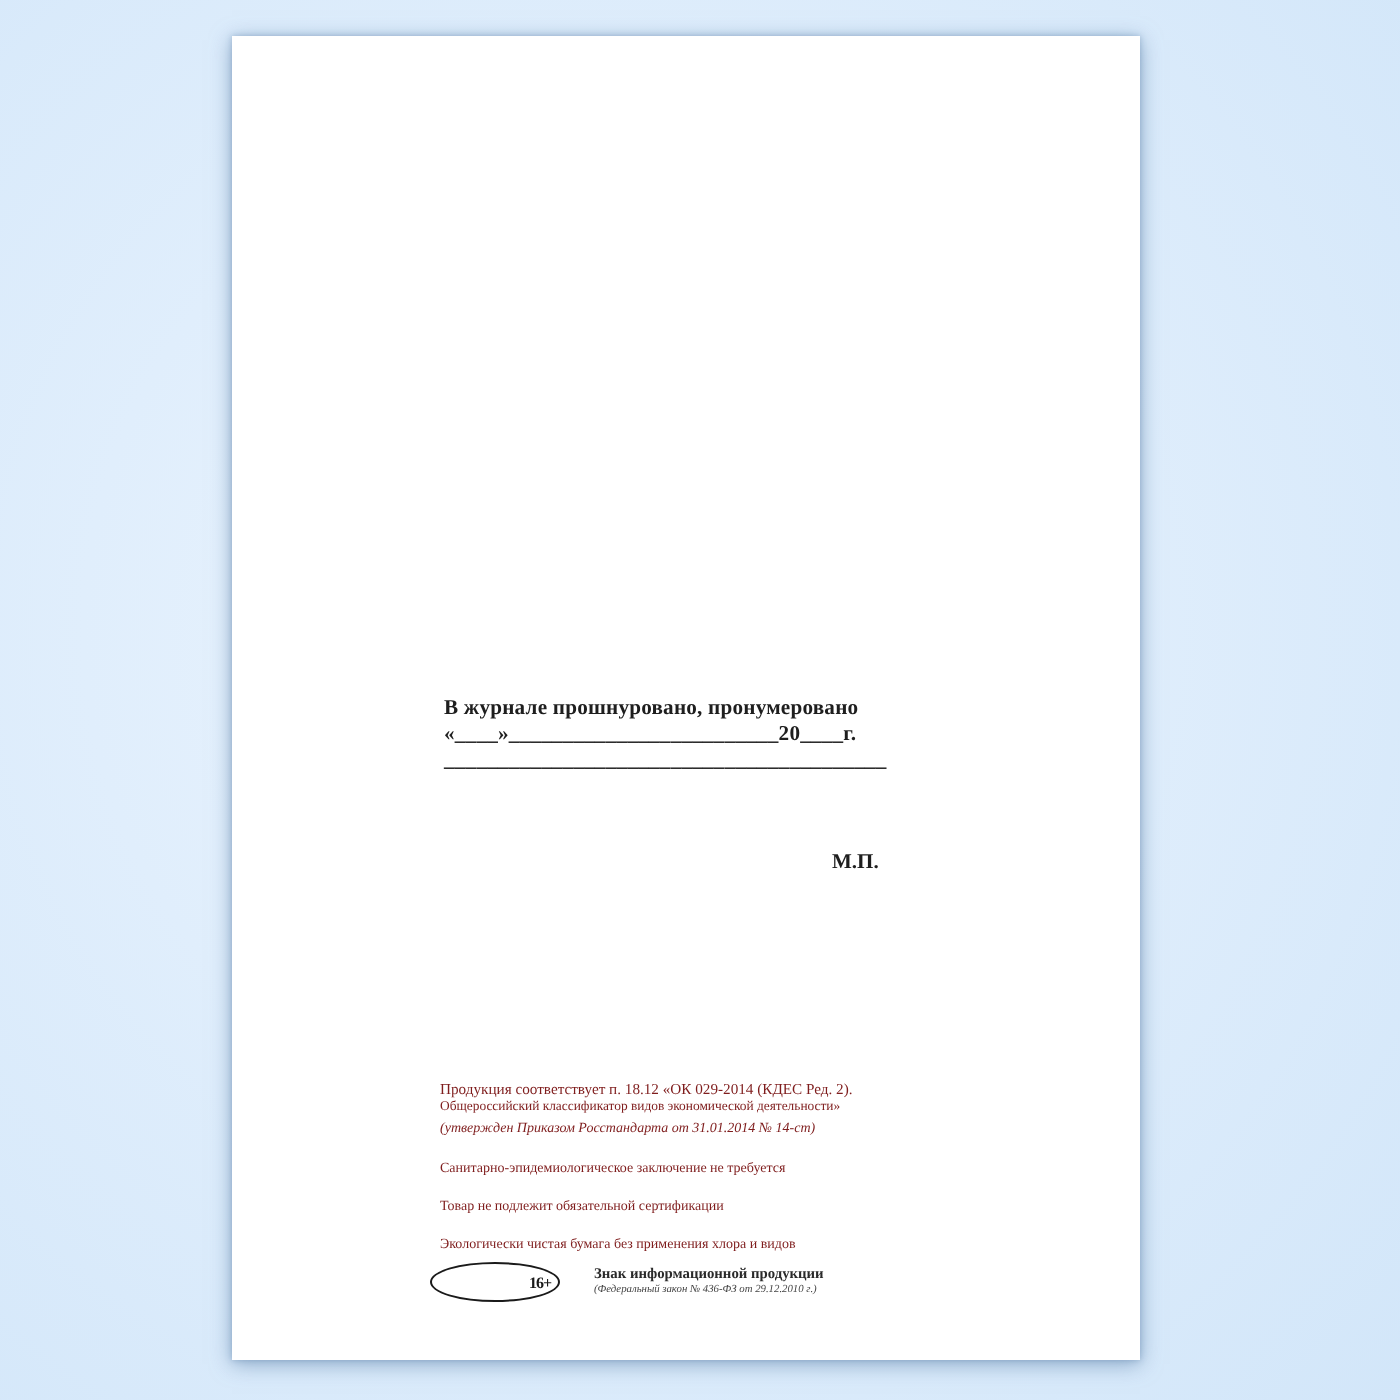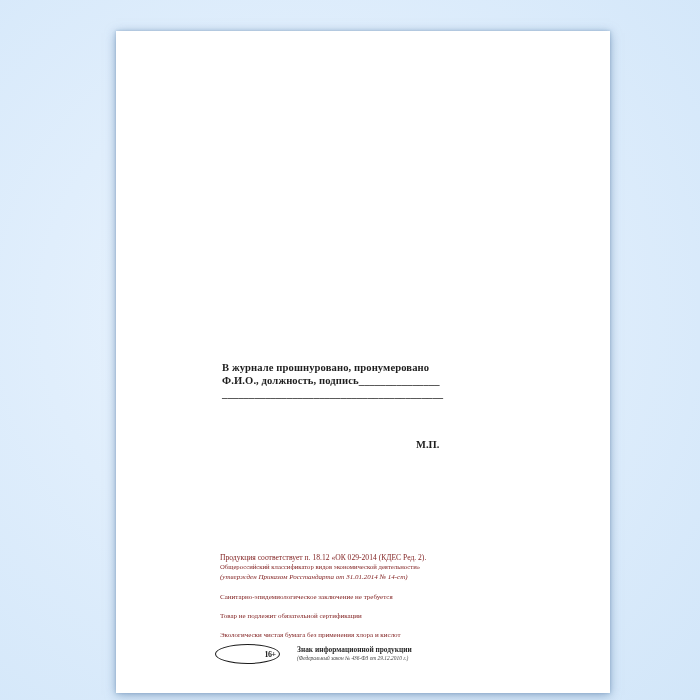--- a/index.html
+++ b/index.html
@@ -13,25 +13,24 @@
     position: relative;
     width: 700px;
     height: 700px;
     background: radial-gradient(circle at 42% 45%, #ecf5fe 0%, #e0eefc 45%, #d2e6f9 100%);
     font-family: "Liberation Serif", "DejaVu Serif", serif;
   }
   .paper {
     position: absolute;
     left: 116px;
     top: 18px;
-    width: 494px;
+    width: 454px;
     height: 662px;
     background: #ffffff;
     box-shadow: 0 2px 10px rgba(100, 135, 175, 0.65), 0 0 3px rgba(100, 135, 175, 0.45);
-    margin-top: 13px;
   }
   .binding-block {
     position: absolute;
     left: 106px;
     top: 330px;
     width: 214px;
     color: #1e1e1e;
     font-weight: bold;
     font-size: 10.6px;
     line-height: 13px;
@@ -102,33 +101,33 @@
   }
 </style>
 </head>
 <body>
 
 <div class="scene">
   <div class="paper">
 
     <div class="binding-block">
       <div>В журнале прошнуровано, пронумеровано</div>
-      <div>Ф.И.О., должность, подпись_______________</div>
+      <div>«____»_________________________20____г.</div>
       <div>_________________________________________</div>
     </div>
 
     <div class="stamp-mark">М.П.</div>
 
     <div class="compliance-block">
       <div class="std-line1">Продукция соответствует п. 18.12 «ОК 029-2014 (КДЕС Ред. 2).</div>
       <div class="std-line2">Общероссийский классификатор видов экономической деятельности»</div>
       <div class="std-line3">(утвержден Приказом Росстандарта от 31.01.2014 № 14-ст)</div>
       <div class="sanitary-line">Санитарно-эпидемиологическое заключение не требуется</div>
       <div class="certification-line">Товар не подлежит обязательной сертификации</div>
-      <div class="ecology-line">Экологически чистая бумага без применения хлора и кислот</div>
+      <div class="ecology-line">Экологически чистая бумага без применения хлора и видов</div>
     </div>
 
     <div class="age-mark-row">
       <div class="age-badge">16+</div>
       <div class="age-text">
         <div class="age-title">Знак информационной продукции</div>
         <div class="age-law">(Федеральный закон № 436-ФЗ от 29.12.2010 г.)</div>
       </div>
     </div>
 

